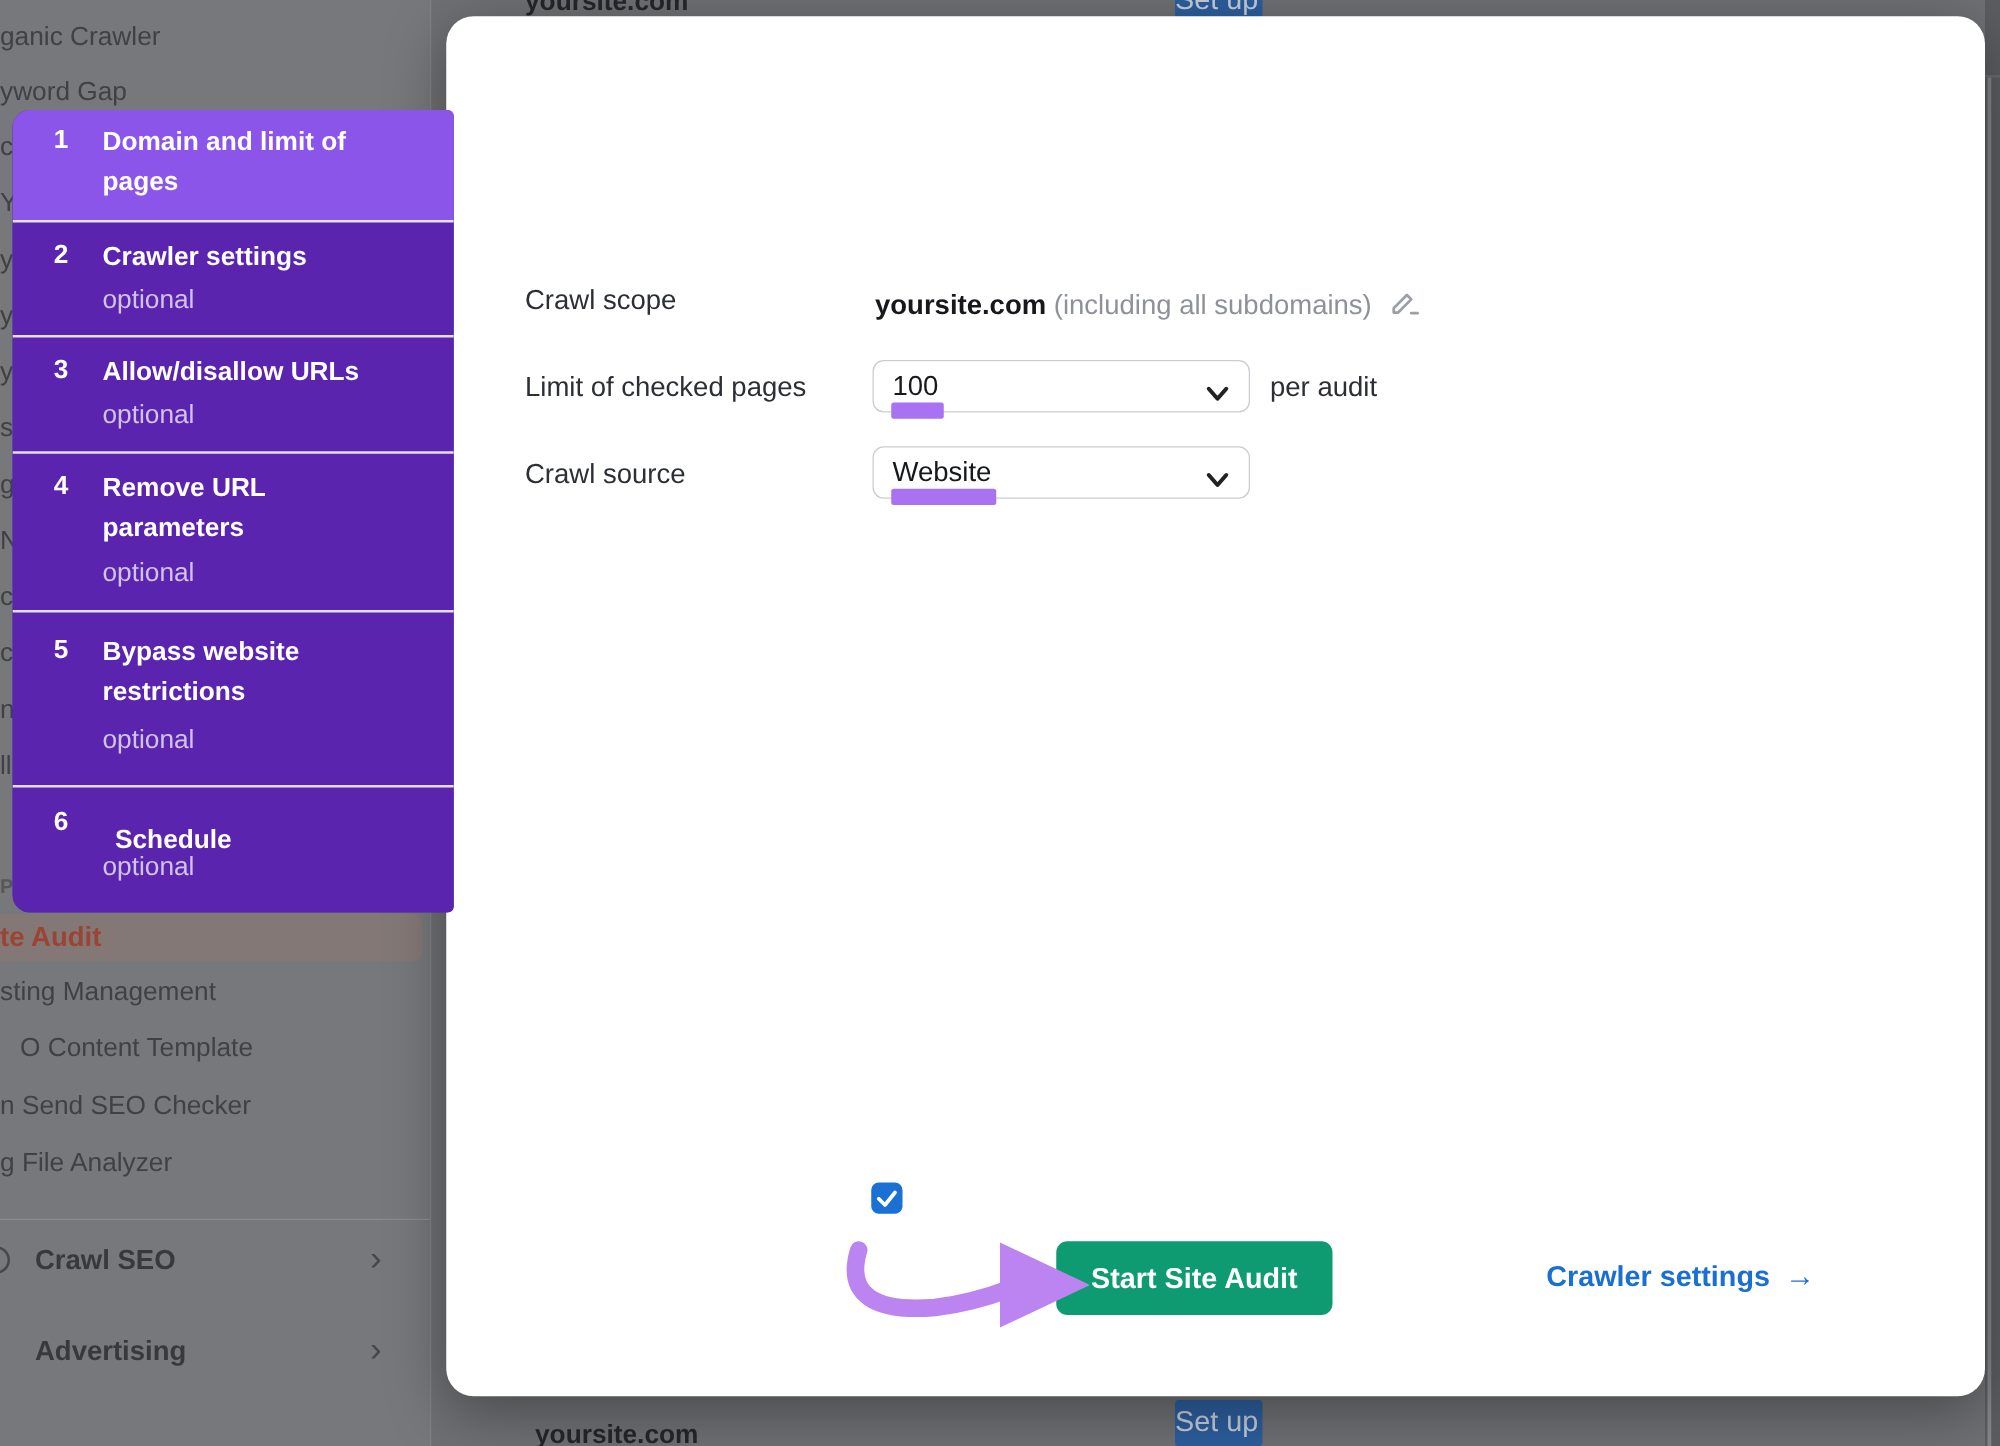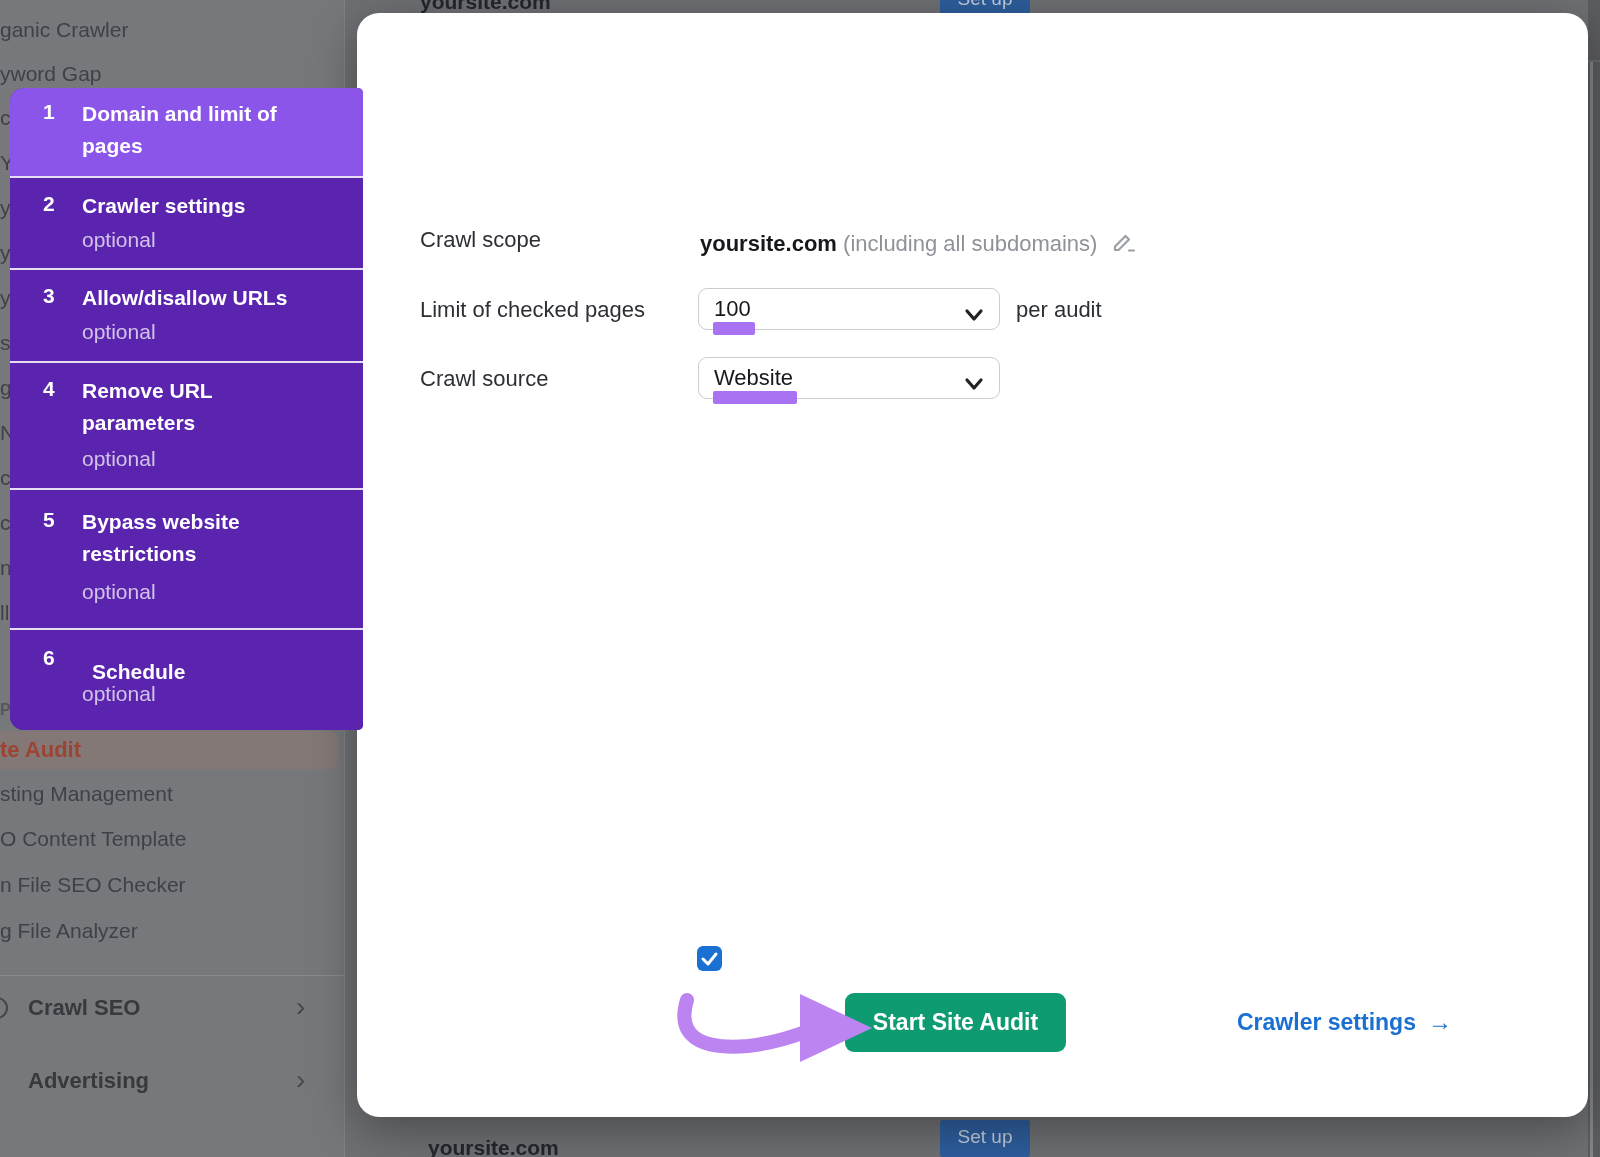--- a/index.html
+++ b/index.html
@@ -21,22 +21,22 @@
   .side-pill { position:absolute; left:0; top:731px; width:338px; height:38px; background:#837876; border-radius:0 8px 8px 0; }
   .side-active { position:absolute; left:0; top:737px; font-size:22px; font-weight:600; color:#9c4434; }
   .side-divider { position:absolute; left:0; top:975px; width:345px; height:1px; background:#8a8b8e; }
   .side-group { position:absolute; left:0; width:345px; height:40px; }
   .side-group-label { position:absolute; left:28px; top:0; font-size:22px; font-weight:700; color:#37393d; }
   .side-group-chevron { position:absolute; left:296px; top:-4px; font-size:28px; color:#45474b; }
   .side-group-iconcircle { position:absolute; left:-14px; top:2px; width:22px; height:22px;
     border:2.5px solid #45474b; border-radius:50%; }
 
   .bg-top-domain { position:absolute; left:420px; top:-10px; font-size:21px; font-weight:700; color:#23262b; }
-  .bg-setup { position:absolute; width:90px; height:30px; background:#2d5e9d; border-radius:3px;
-    color:#c3cedb; font-size:19px; text-align:center; line-height:30px; }
+  .bg-setup { position:absolute; width:70px; height:30px; background:#2d5e9d; border-radius:3px;
+    color:#c3cedb; font-size:23px; text-align:left; line-height:30px; }
   .bg-bottom-domain { position:absolute; left:428px; top:1136px; font-size:21px; font-weight:700; color:#23262b; }
 
   
   .steps-panel { position:absolute; left:10px; top:88px; width:353px; height:642px; z-index:30;
     border-radius:14px 5px 5px 14px; overflow:hidden; background:#5a24ae; }
   .step { position:absolute; left:0; width:353px; color:#fff; }
   .step + .step { border-top:2px solid rgba(255,255,255,.85); }
   .step.active { background:#8a55e8; }
   .step.rest { background:#5a24ae; }
   .step-num { position:absolute; left:33px; font-size:21px; font-weight:700; }
@@ -100,22 +100,22 @@
     <div class="side-frag" style="top:511px;">c</div>
     <div class="side-frag" style="top:556px;">nk</div>
     <div class="side-frag" style="top:601px;">ll</div>
 
     <div class="side-header" style="top:701px;">PAGE &amp; TECH SEO</div>
 
     <div class="side-pill"></div>
     <div class="side-active">te Audit</div>
 
     <div class="side-item" style="top:782px;">sting Management</div>
-    <div class="side-item" style="top:827px;">O Content Template</div>
-    <div class="side-item" style="top:873px;">n File SEO Checker</div>
+    <div class="side-item" style="top:827px;margin-left:16px;">O Content Template</div>
+    <div class="side-item" style="top:873px;">n Send SEO Checker</div>
     <div class="side-item" style="top:919px;">g File Analyzer</div>
 
     <div class="side-divider"></div>
 
     <div class="side-group" style="top:995px;">
       <span class="side-group-iconcircle"></span>
       <span class="side-group-label">Crawl SEO</span>
       <span class="side-group-chevron">›</span>
     </div>
     <div class="side-group" style="top:1068px;">

